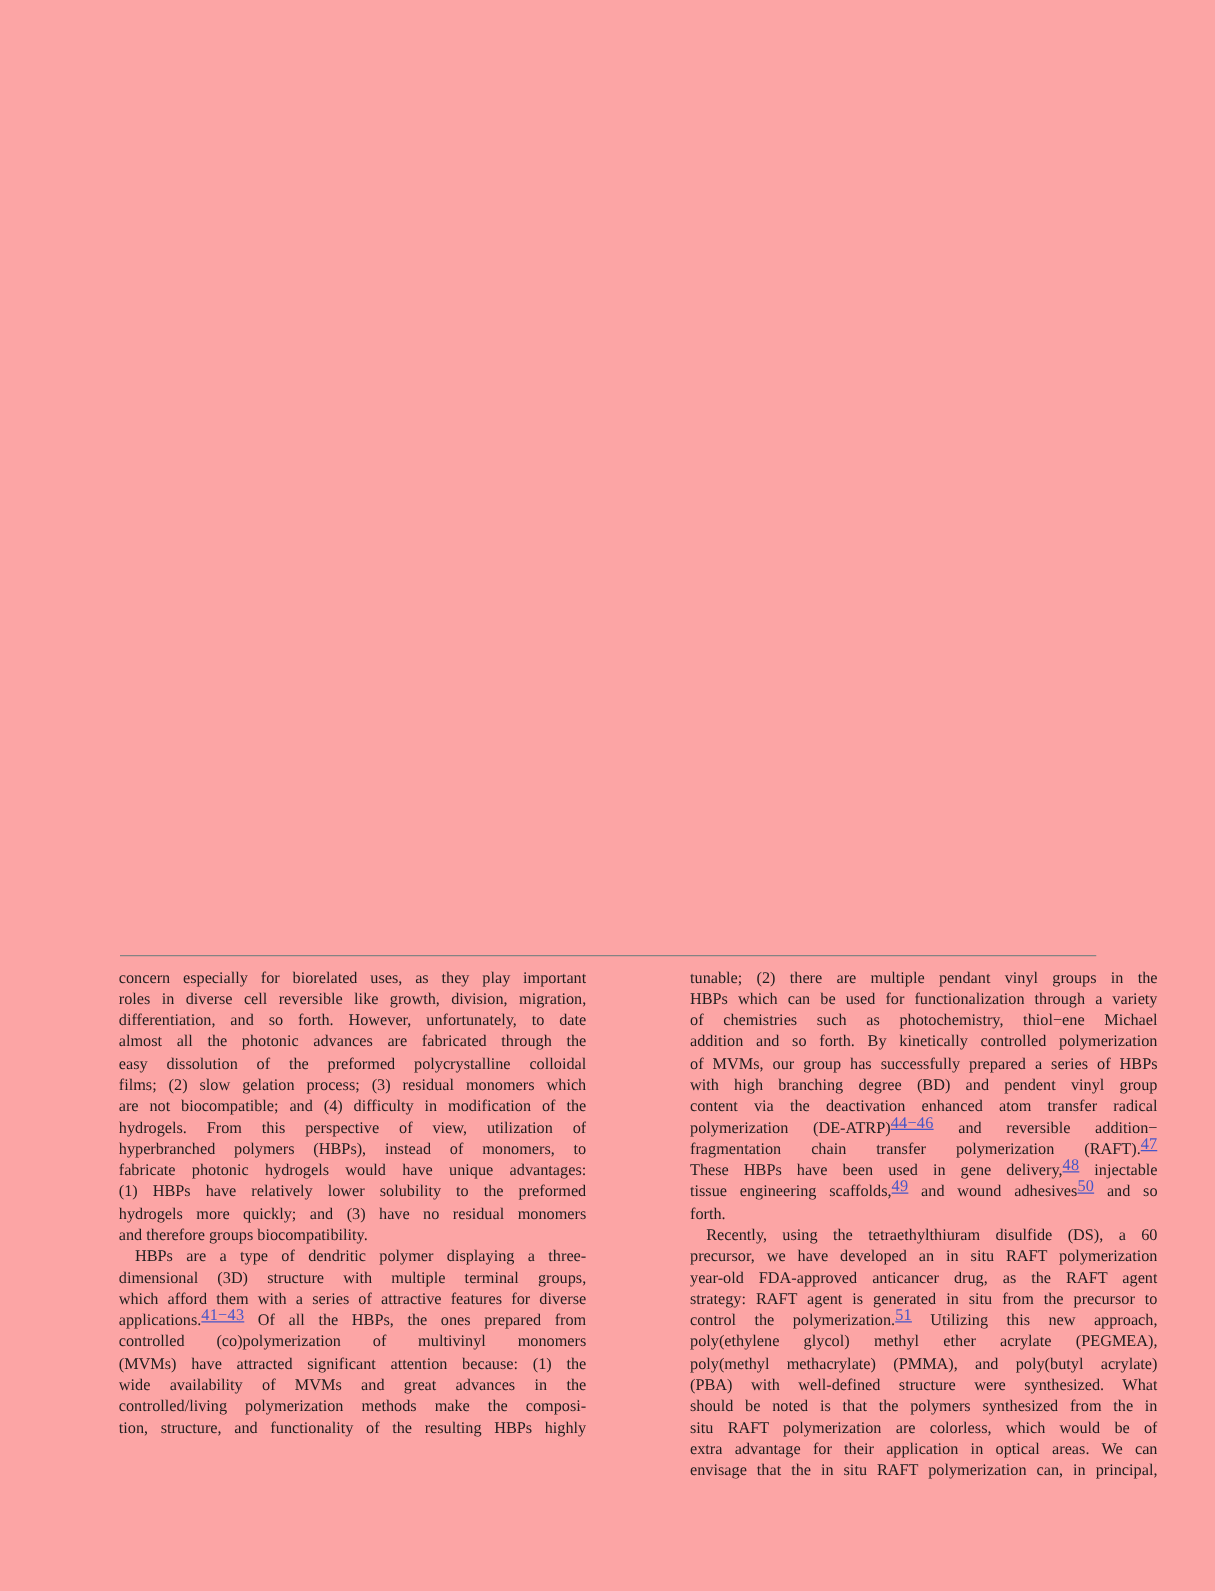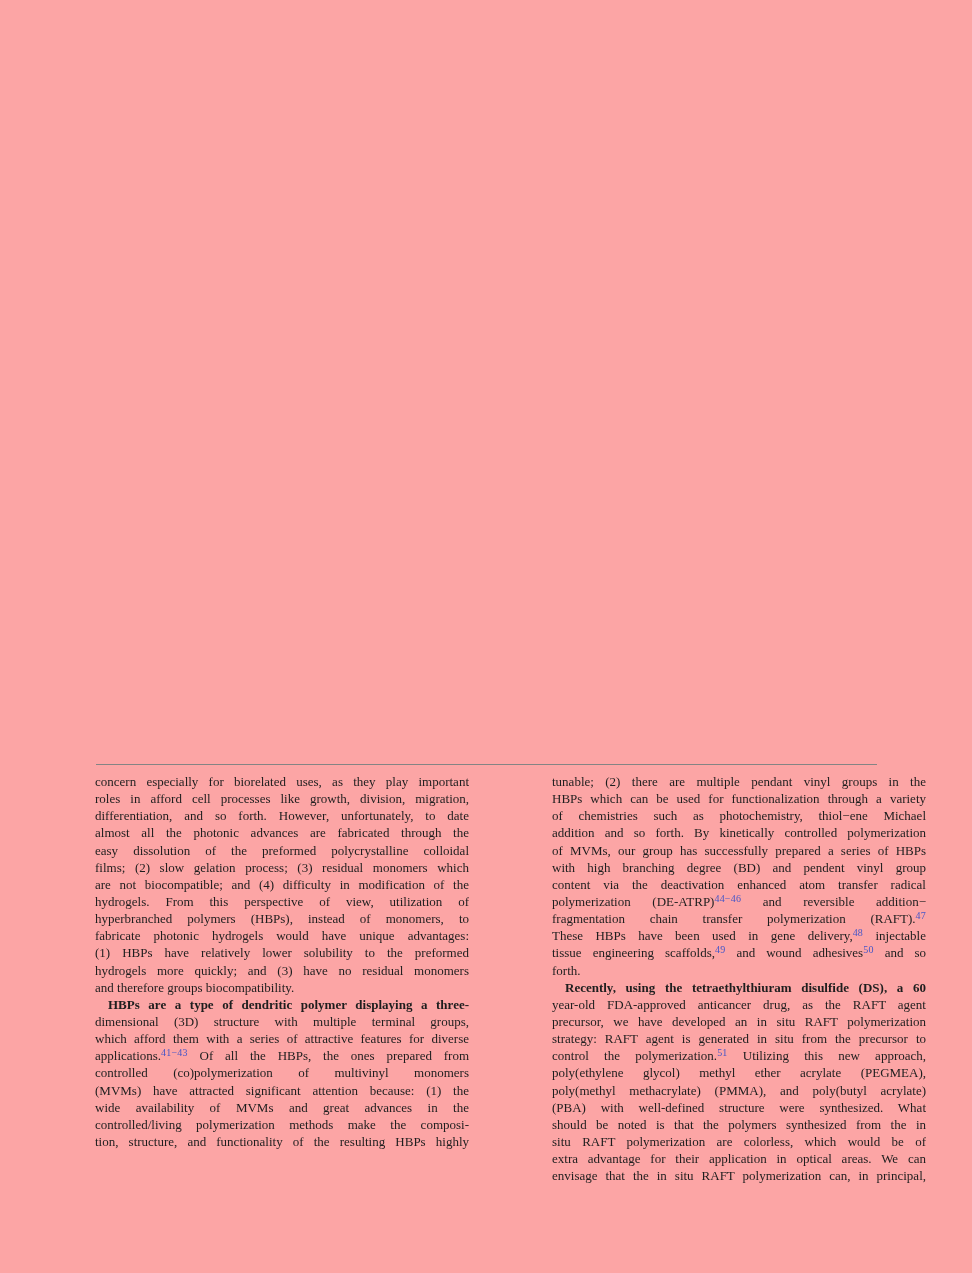--- a/index.html
+++ b/index.html
@@ -49,41 +49,41 @@
     overflow: hidden;
     text-align: justify;
     text-align-last: justify;
     color: #1e1e1e;
   }
   .line.end {
     text-align-last: left;
   }
   .line.indent {
     text-indent: 13px;
-    font-weight: bold;
   }
   .sup {
-    font-size: 10px;
+    font-size: 13px;
     color: var(--link-color, #4656c8);
     position: relative;
     top: -4.3px;
     letter-spacing: 0.2px;
+    text-decoration: underline;
   }
   .it {
   }
 </style>
 </head>
 <body>
 
 <div class="page" style="background: #fca5a5;">
   <div class="rule" style="background: rgb(132, 132, 132);"></div>
   <div class="textblock" style="color: rgb(30, 30, 30);">
     <div class="col col-left">
         <div class="line"><span>concern especially for biorelated uses, as they play important</span></div>
-        <div class="line"><span>roles in afford cell processes like growth, division, migration,</span></div>
+        <div class="line"><span>roles in diverse cell reversible like growth, division, migration,</span></div>
         <div class="line"><span>differentiation, and so forth. However, unfortunately, to date</span></div>
         <div class="line"><span>almost all the photonic advances are fabricated through the</span></div>
         <div class="line"><span>easy dissolution of the preformed polycrystalline colloidal</span></div>
         <div class="line"><span>films; (2) slow gelation process; (3) residual monomers which</span></div>
         <div class="line"><span>are not biocompatible; and (4) difficulty in modification of the</span></div>
         <div class="line"><span>hydrogels. From this perspective of view, utilization of</span></div>
         <div class="line"><span>hyperbranched polymers (HBPs), instead of monomers, to</span></div>
         <div class="line"><span>fabricate photonic hydrogels would have unique advantages:</span></div>
         <div class="line"><span>(1) HBPs have relatively lower solubility to the preformed</span></div>
         <div class="line"><span>hydrogels more quickly; and (3) have no residual monomers</span></div>
@@ -105,22 +105,22 @@
         <div class="line"><span>addition and so forth. By kinetically controlled polymerization</span></div>
         <div class="line"><span>of MVMs, our group has successfully prepared a series of HBPs</span></div>
         <div class="line"><span>with high branching degree (BD) and pendent vinyl group</span></div>
         <div class="line"><span>content via the deactivation enhanced atom transfer radical</span></div>
         <div class="line"><span>polymerization (DE-ATRP)</span><span class="sup">44−46</span><span> and reversible addition−</span></div>
         <div class="line"><span>fragmentation chain transfer polymerization (RAFT).</span><span class="sup">47</span></div>
         <div class="line"><span>These HBPs have been used in gene delivery,</span><span class="sup">48</span><span> injectable</span></div>
         <div class="line"><span>tissue engineering scaffolds,</span><span class="sup">49</span><span> and wound adhesives</span><span class="sup">50</span><span> and so</span></div>
         <div class="line end"><span>forth.</span></div>
         <div class="line indent"><span>Recently, using the tetraethylthiuram disulfide (DS), a 60</span></div>
+        <div class="line"><span>precursor, we have developed an in situ RAFT polymerization</span></div>
         <div class="line"><span>year-old FDA-approved anticancer drug, as the RAFT agent</span></div>
-        <div class="line"><span>precursor, we have developed an in situ RAFT polymerization</span></div>
         <div class="line"><span>strategy: RAFT agent is generated in situ from the precursor to</span></div>
         <div class="line"><span>control the polymerization.</span><span class="sup">51</span><span> Utilizing this new approach,</span></div>
         <div class="line"><span>poly(ethylene glycol) methyl ether acrylate (PEGMEA),</span></div>
         <div class="line"><span>poly(methyl methacrylate) (PMMA), and poly(butyl acrylate)</span></div>
         <div class="line"><span>(PBA) with well-defined structure were synthesized. What</span></div>
         <div class="line"><span>should be noted is that the polymers synthesized from the in</span></div>
         <div class="line"><span>situ RAFT polymerization are colorless, which would be of</span></div>
         <div class="line"><span>extra advantage for their application in optical areas. We can</span></div>
         <div class="line"><span>envisage that the in situ RAFT polymerization can, in principal,</span></div>
       </div>

